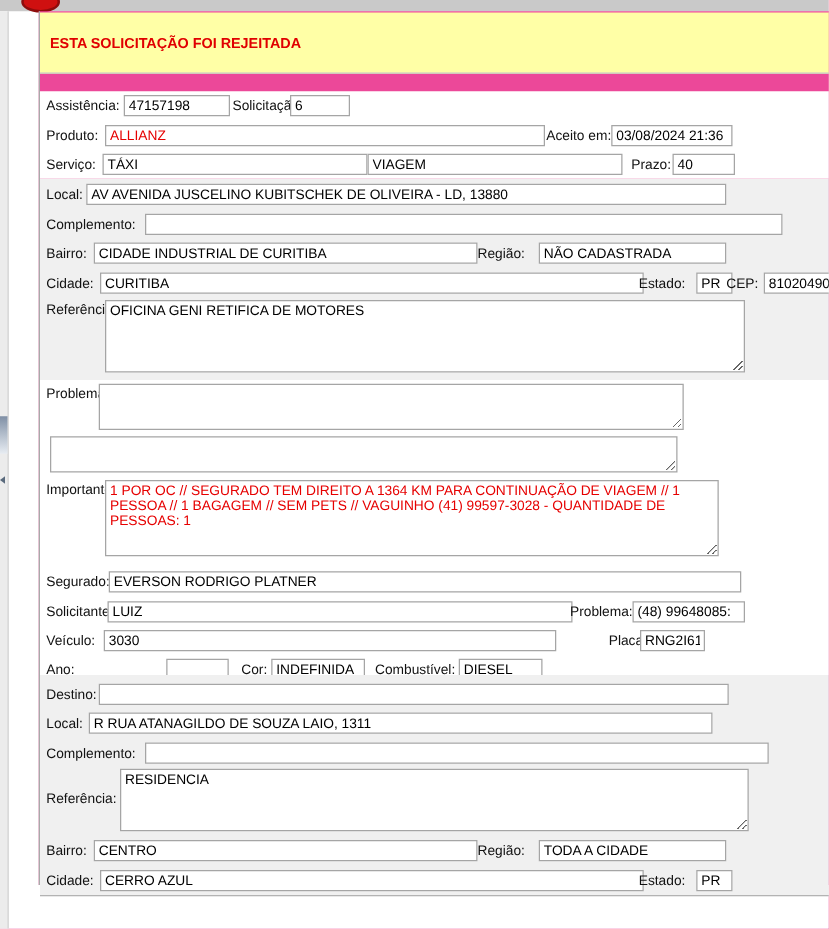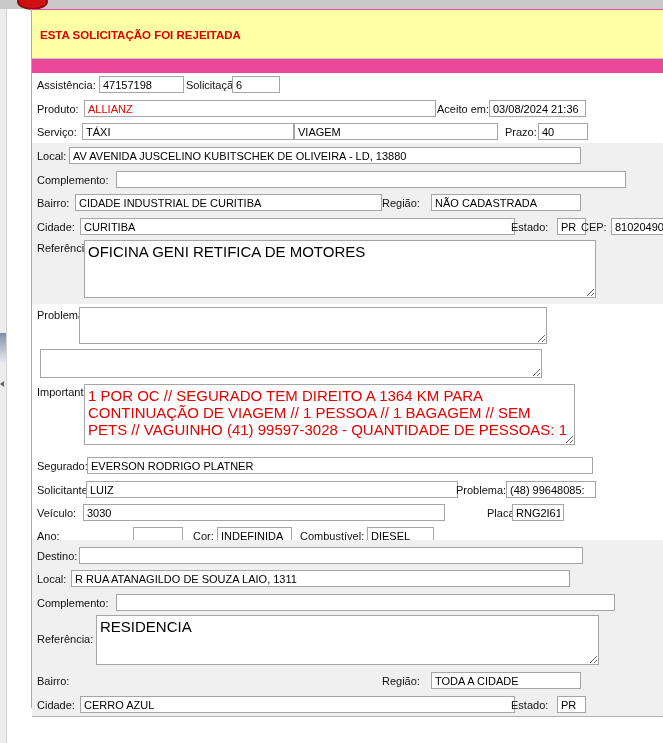--- a/index.html
+++ b/index.html
@@ -33,21 +33,21 @@
   .sec{position:absolute;left:0;width:644px;}
   .sec-a{top:64px;height:70px;background:#ffffff;}
   .sec-b{top:134px;height:161px;background:#f0f0f0;}
   .sec-c{top:295px;height:236px;background:#ffffff;}
   .sec-d{top:531px;height:176px;background:#f0f0f0;border-bottom:1px solid #b3b3b3;}
   .row{position:absolute;left:0;width:644px;height:23px;}
   .lbl{position:absolute;top:4px;white-space:nowrap;color:#111;}
   .inp{position:absolute;top:1px;height:15px;border:1px solid #a5a5a5;background:#fff;
     font-family:"Liberation Sans",sans-serif;font-size:11px;color:#000;padding:0 3px;box-sizing:content-box;}
   .ta{position:absolute;border:1px solid #a5a5a5;background:#fff;
-    font-family:"Liberation Sans",sans-serif;font-size:15px;color:#000;padding:2px 3px;
+    font-family:"Liberation Sans",sans-serif;font-size:11px;color:#000;padding:2px 3px;
     resize:both;overflow:auto;box-sizing:border-box;}
   .red{color:#e60000;}
 </style>
 </head>
 <body>
 
 <div class="topstrip">
   <div class="redbtn"></div>
 </div>
 
@@ -165,20 +165,21 @@
     <div class="row" style="top:53px;">
       <span class="lbl" style="left:5px;">Complemento:</span>
       <input class="inp" style="left: 84px; width: 491px;" value="">
     </div>
     <div class="row" style="top:75px;height:53px;">
       <span class="lbl" style="left:5px;top:18px;">Referência:</span>
       <textarea class="ta" style="left: 64px; top: 0px; width: 503px; height: 50px;">RESIDENCIA</textarea>
     </div>
     <div class="row" style="top:131px;">
       <span class="lbl" style="left:5px;">Bairro:</span>
+      <input class="inp" style="left: 43px; width: 299px;" value="CENTRO">
       <span class="lbl" style="left:350px;">Região:</span>
       <input class="inp" style="left: 399px; width: 142px;" value="TODA A CIDADE">
     </div>
     <div class="row" style="top:155px;">
       <span class="lbl" style="left:5px;">Cidade:</span>
       <input class="inp" style="left: 48px; width: 427px;" value="CERRO AZUL">
       <span class="lbl" style="left:479px;">Estado:</span>
       <input class="inp" style="left: 525px; width: 21px;" value="PR">
     </div>
   </div>

